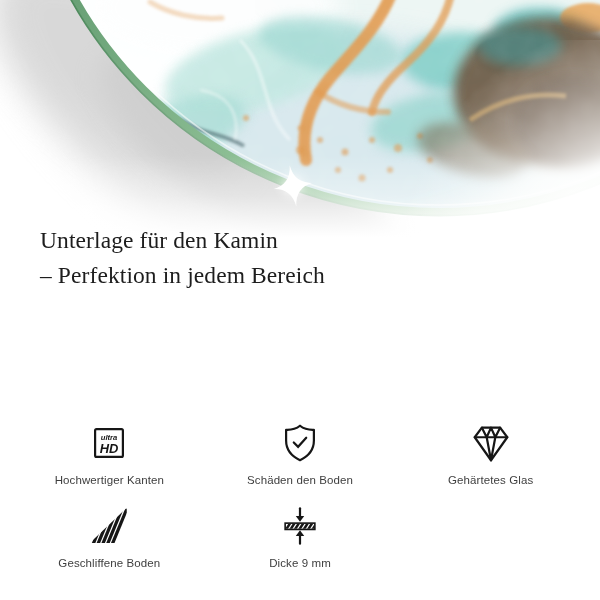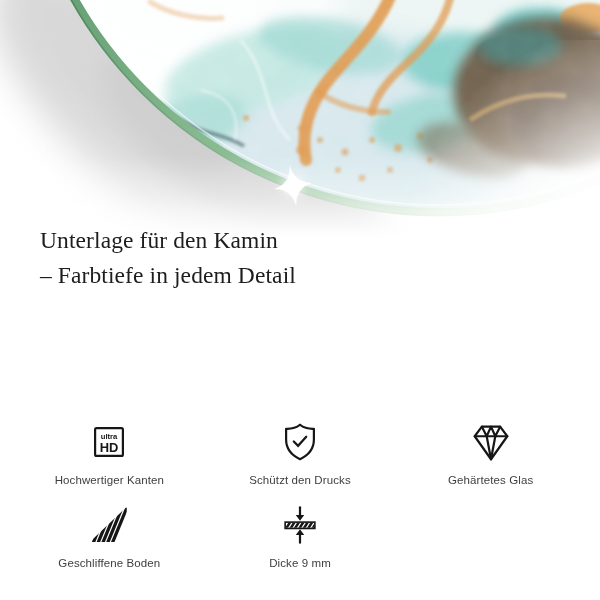--- a/index.html
+++ b/index.html
@@ -15,21 +15,21 @@
   }
   .desc{
     margin:13px 0 0 0;max-width:522px;
     font-size:12.5px;line-height:27px;color:#3b3b3b;letter-spacing:.1px;
   }
   .features{
     display:grid;grid-template-columns:repeat(3,1fr);row-gap:15px;
     margin:20px 14px 0 14px;position:absolute;top:398px;left:0;right:0;
   }
   .feature{display:flex;flex-direction:column;align-items:center;}
-  .icon-box{height:48px;display:flex;align-items:center;justify-content:center;}
+  .icon-box{height:48px;display:flex;align-items:flex-end;justify-content:center;font-style:italic;}
   .feature-label{margin-top:8px;font-size:11.5px;color:#3e3e3e;letter-spacing:.1px;}
   .fi{stroke:#161616;fill:none;stroke-width:2.3;stroke-linecap:round;}
   .fi-fill{fill:#161616;stroke:none;}
   .fi-text{fill:#161616;font-family:"Liberation Sans","DejaVu Sans",sans-serif;}
 </style>
 </head>
 <body>
 
 <div class="stage">
 
@@ -141,21 +141,21 @@
 
     <g transform="rotate(-9 293 186)">
       <circle cx="293" cy="186" r="10" fill="#ffffff" opacity="0.9" filter="url(#b6)"></circle>
       <path d="M293,165 Q295,184 313,186 Q295,188 293,207 Q291,188 273,186 Q291,184 293,165 Z" fill="#ffffff"></path>
       <path d="M293,177 Q294,185 302,186 Q294,187 293,195 Q292,187 284,186 Q292,185 293,177 Z" fill="#ffffff" opacity="0.85" transform="rotate(45 293 186)"></path>
       <circle cx="293" cy="186" r="2.2" fill="#ffffff"></circle>
     </g>
   </svg>
 
   <div class="content">
-    <h1><span>Unterlage für den Kamin</span><br><span>– Farbtiefe in jedem Detail</span></h1>
+    <h1><span>Unterlage für den Kamin</span><br><span>– Perfektion in jedem Bereich</span></h1>
   </div>
 
   <div class="features">
 
 
     <div class="feature">
       <div class="icon-box">
         <svg width="46" height="46" viewBox="0 0 48 48">
           <rect class="fi" x="9.5" y="9.5" width="29" height="29" rx="1.5" stroke-width="2.7"></rect>
           <text class="fi-text" x="24" y="21" font-size="8" font-weight="700" text-anchor="middle">ultra</text>
@@ -165,21 +165,21 @@
       <span class="feature-label">Hochwertiger Kanten</span>
     </div>
 
     <div class="feature">
       <div class="icon-box">
         <svg width="46" height="46" viewBox="0 0 48 48">
           <path class="fi" d="M24,6 C20.5,8.8 14.6,10.4 9.5,10.2 L9.5,21.5 C9.5,31.5 15.5,38 24,42 C32.5,38 38.5,31.5 38.5,21.5 L38.5,10.2 C33.4,10.4 27.5,8.8 24,6 Z" stroke-linejoin="round"></path>
           <path class="fi" d="M17.5,23.5 L22,28 L30.5,18.5"></path>
         </svg>
       </div>
-      <span class="feature-label">Schützt den Drucks</span>
+      <span class="feature-label">Schäden den Boden</span>
     </div>
 
     <div class="feature">
       <div class="icon-box">
         <svg width="46" height="46" viewBox="0 0 48 48">
           <g class="fi" stroke-width="2.1" stroke-linejoin="round">
             <path d="M24,42 L7,18 L14.5,8 L33.5,8 L41,18 Z"></path>
             <path d="M7,18 H41"></path>
             <path d="M14.5,8 L19.5,18 L24,8 L28.5,18 L33.5,8"></path>
             <path d="M19.5,18 L24,42 M28.5,18 L24,42"></path>

